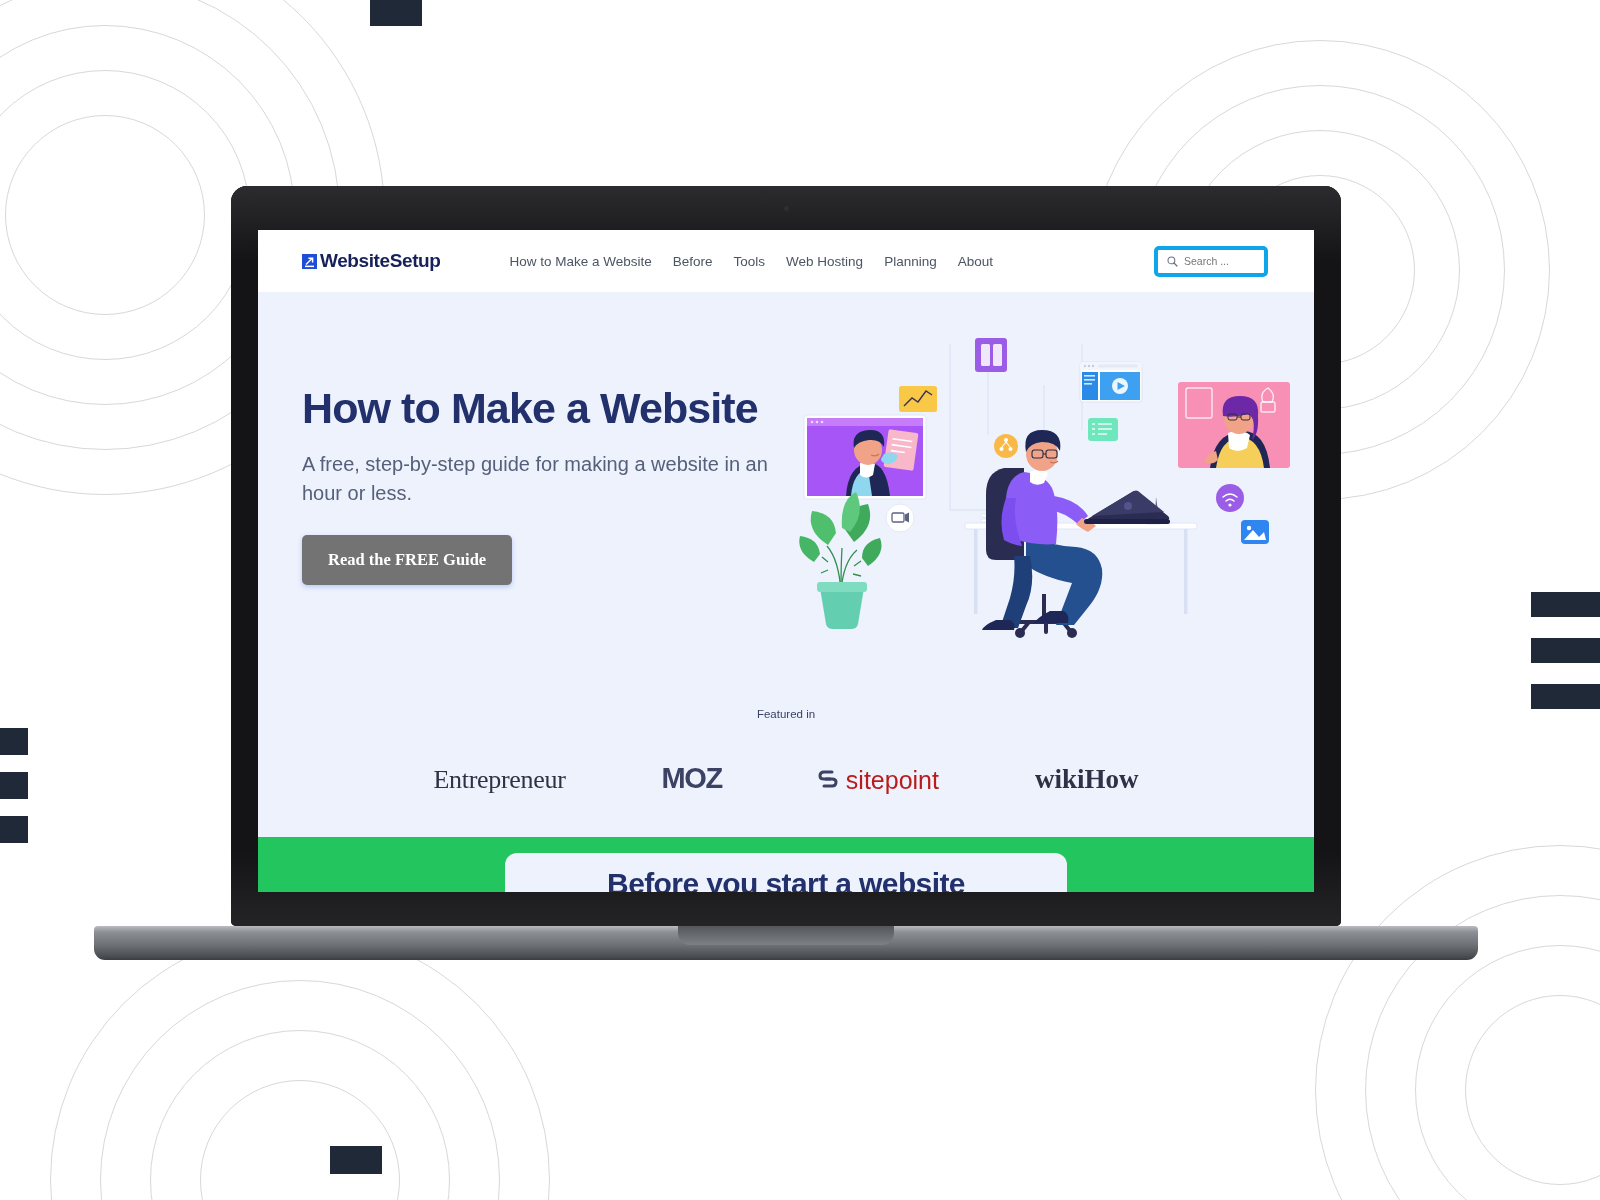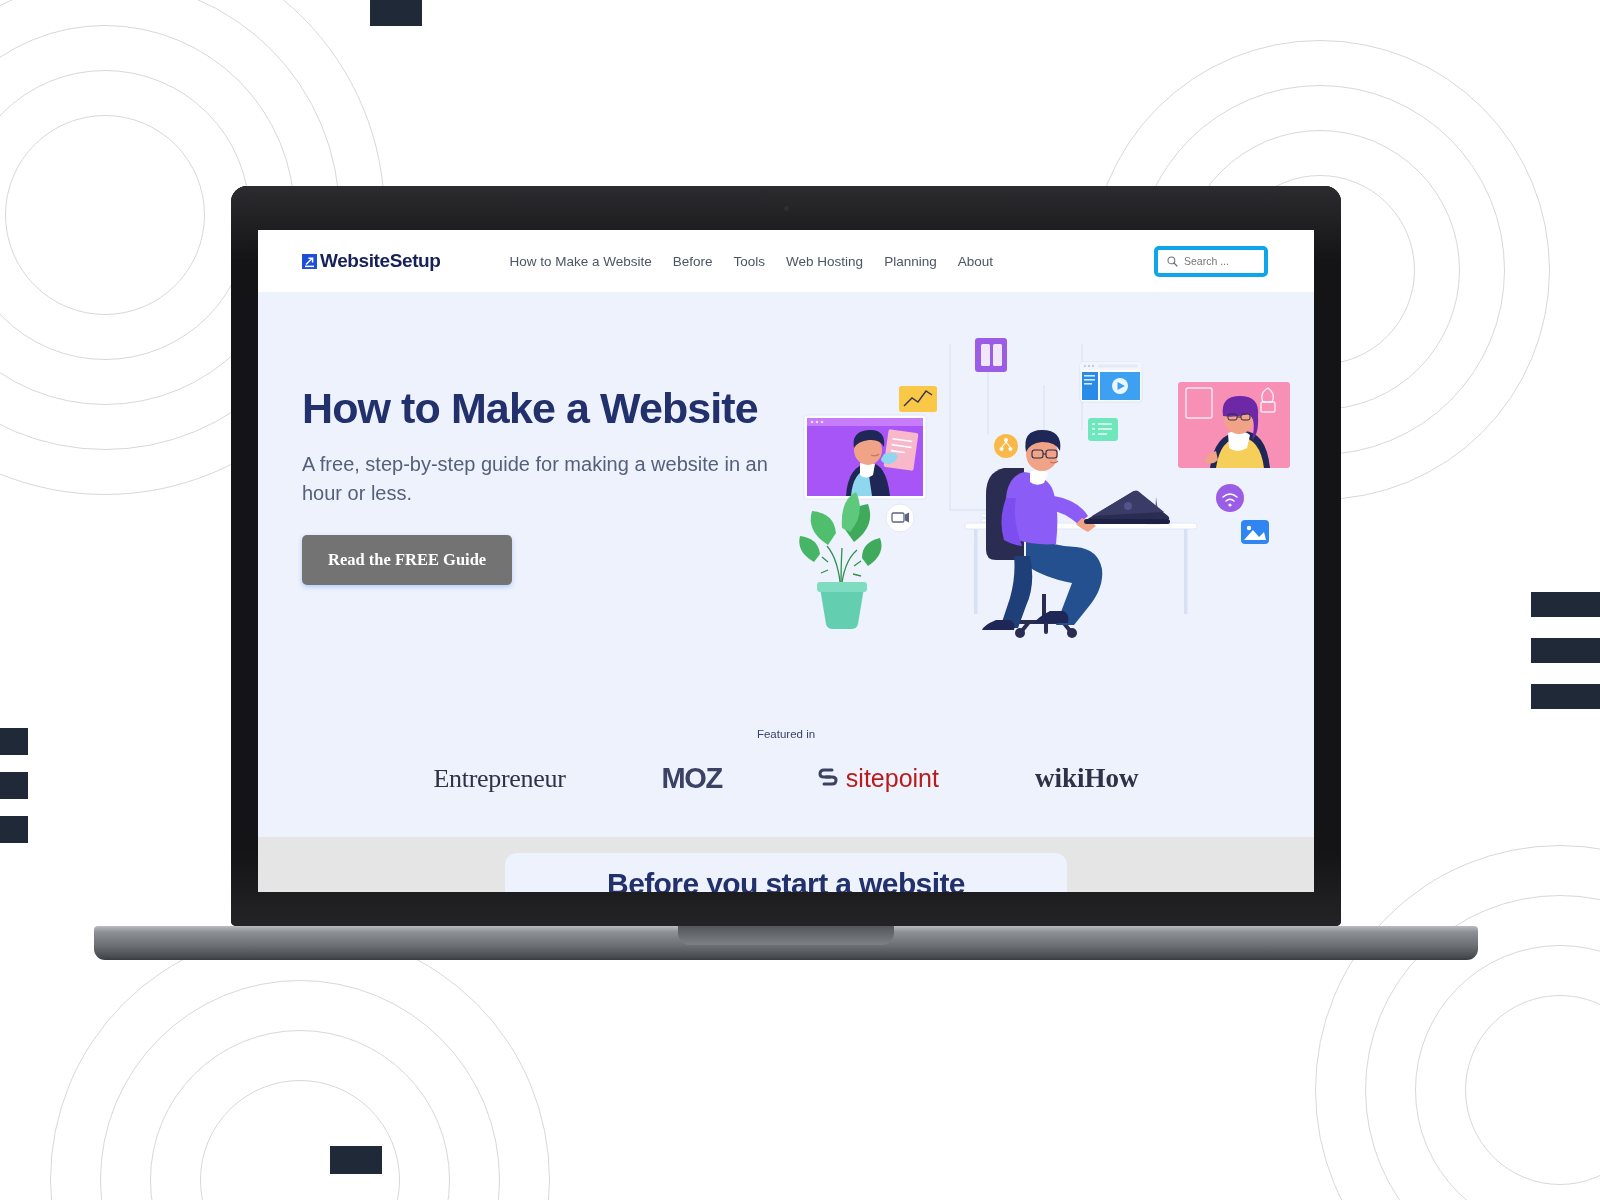--- a/index.html
+++ b/index.html
@@ -225,53 +225,54 @@
     bottom: 42px;
     text-align: center;
   }
   .featured-label {
     font-size: 11.5px;
     color: #3a4366;
     margin-bottom: 22px;
   }
   .featured-logos {
     display: flex;
-    align-items: center;
+    align-items: flex-end;
     justify-content: center;
     gap: 96px;
   }
   .brand { color: #3b3f5c; }
   .brand-entrepreneur {
     font-family: "Liberation Serif", serif;
     font-size: 26px;
     letter-spacing: -0.3px;
     color: #2f3147;
   }
   .brand-moz {
     font-size: 29px;
     font-weight: bold;
     letter-spacing: -1.4px;
     color: #3c4263;
+    margin-top: 20px;
   }
   .brand-sitepoint {
     display: flex; align-items: center; gap: 8px;
     font-size: 25px; color: #b91c1c;
   }
   .brand-wikihow {
     font-family: "Liberation Serif", serif;
     font-size: 27px;
     font-weight: bold;
     color: #2f3147;
   }
 
   
   .below-hero {
     position: relative;
     height: 55px;
-    background: #e5e5e5;
+    background: #22c55e;
     overflow: hidden;
     padding-left: 13px;
   }
   .peek-card {
     position: absolute;
     left: 50%;
     transform: translateX(-50%);
     top: 16px;
     width: 562px;
     height: 120px;

